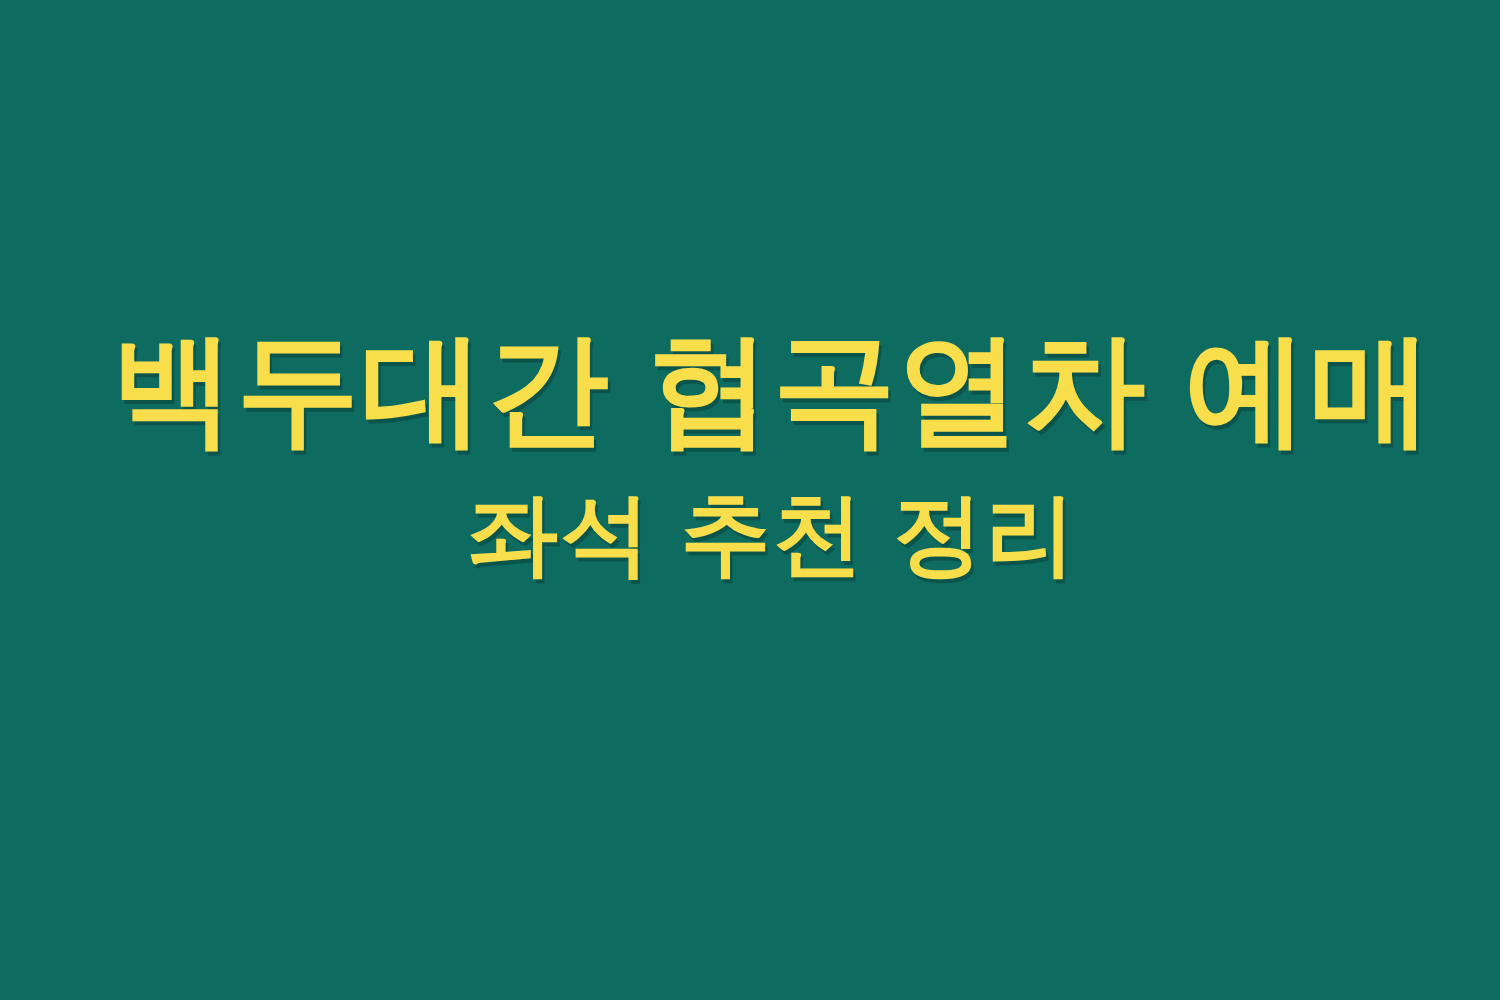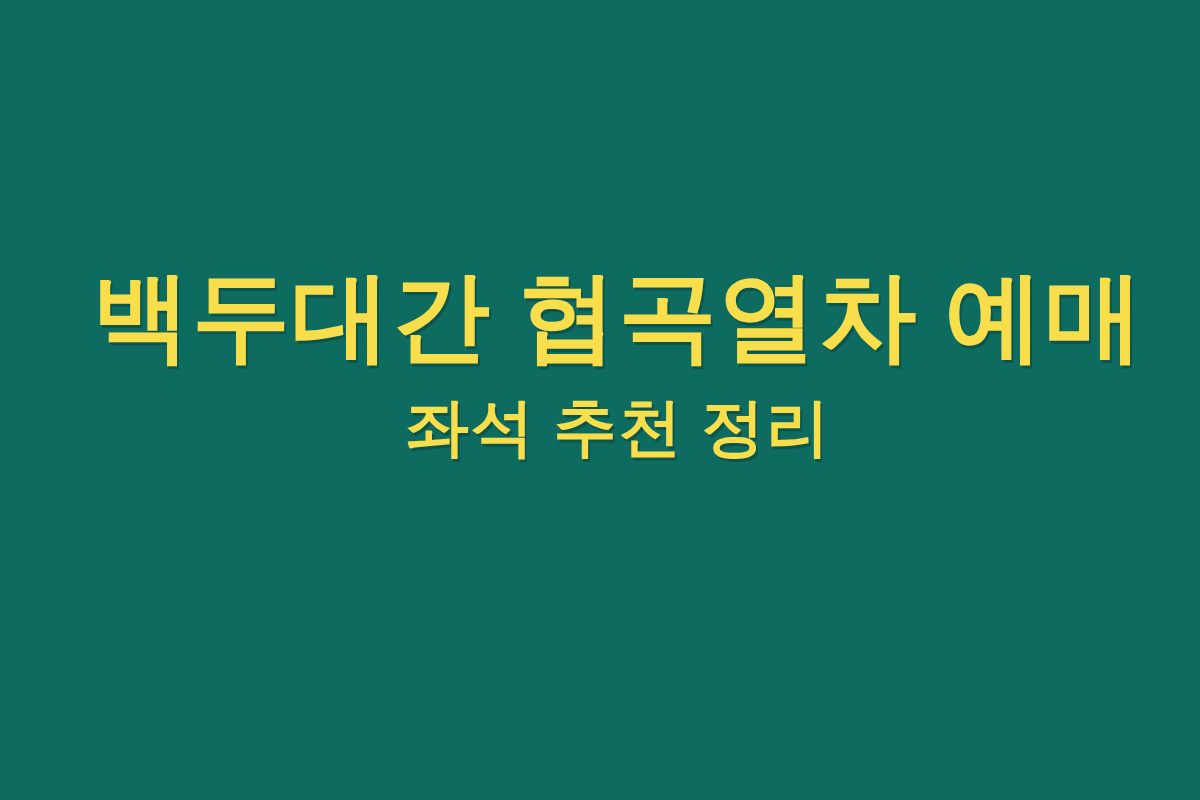--- a/index.html
+++ b/index.html
@@ -30,36 +30,36 @@
     width: 100%;
     text-align: center;
     
     margin-top: -78px;
     user-select: none;
   }
 
   .title-line {
     display: block;
     color: #F8DE4A;
-    font-family: Liberation Serif, serif;
+    font-family: Liberation Sans, sans-serif;
     font-weight: 700;
     font-size: 96px;
     line-height: 1.38;
     letter-spacing: 2px;
     white-space: nowrap;
     text-shadow: 2px 3px 0 rgba(6, 58, 52, 0.45);
     padding-left: 37px;
   }
 
   .title-line.line-1 {
     font-size: 98px;
   }
 
   .title-line.line-2 {
-    font-size: 63px;
+    font-size: 72px;
   }
 </style>
 </head>
 <body>
 
 <div id="banner" style="background-color: rgb(14, 107, 96);">
 
   <div class="title-block">
     <span class="title-line line-1" style="color: rgb(248, 222, 74);">백두대간 협곡열차 예매</span>
     <span class="title-line line-2" style="color: rgb(248, 222, 74);">좌석 추천 정리</span>

